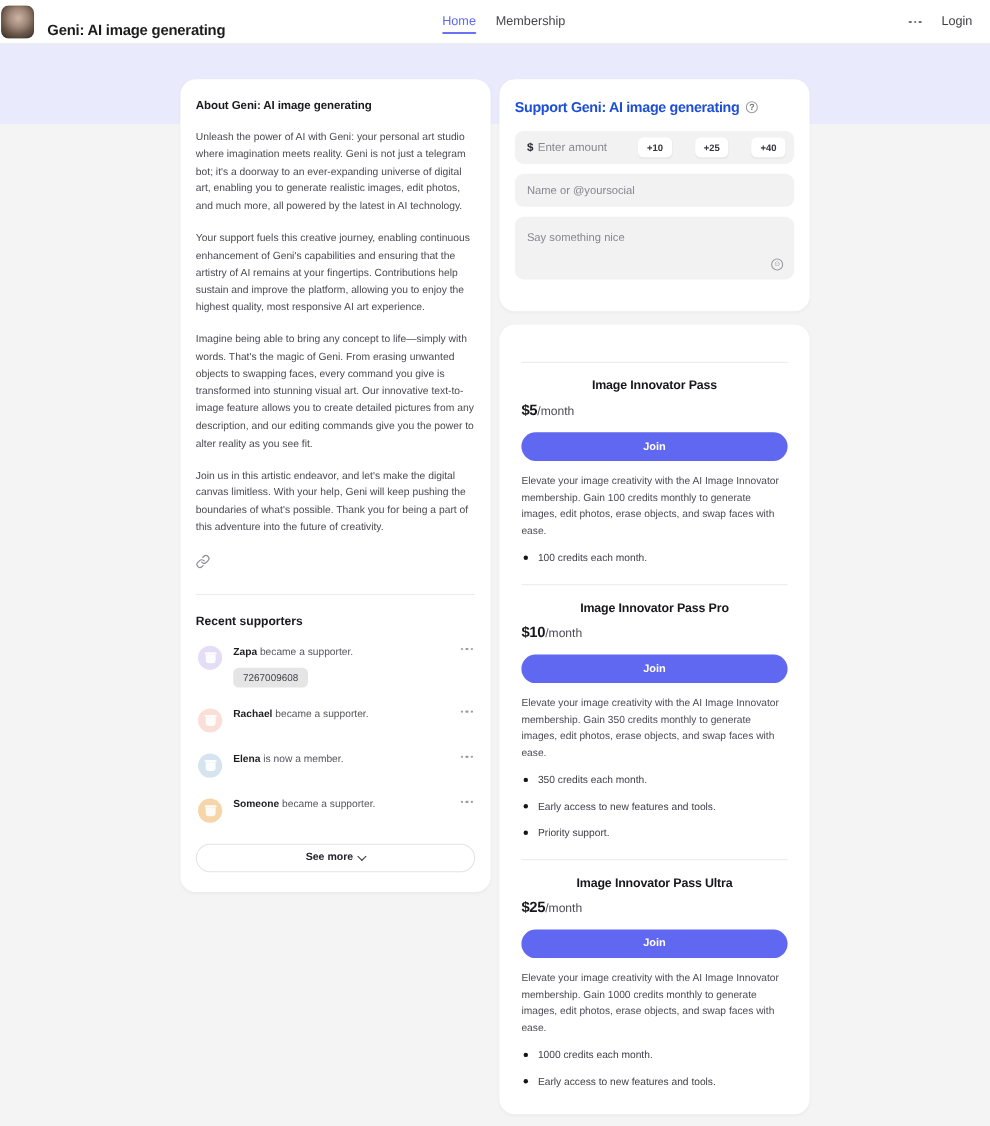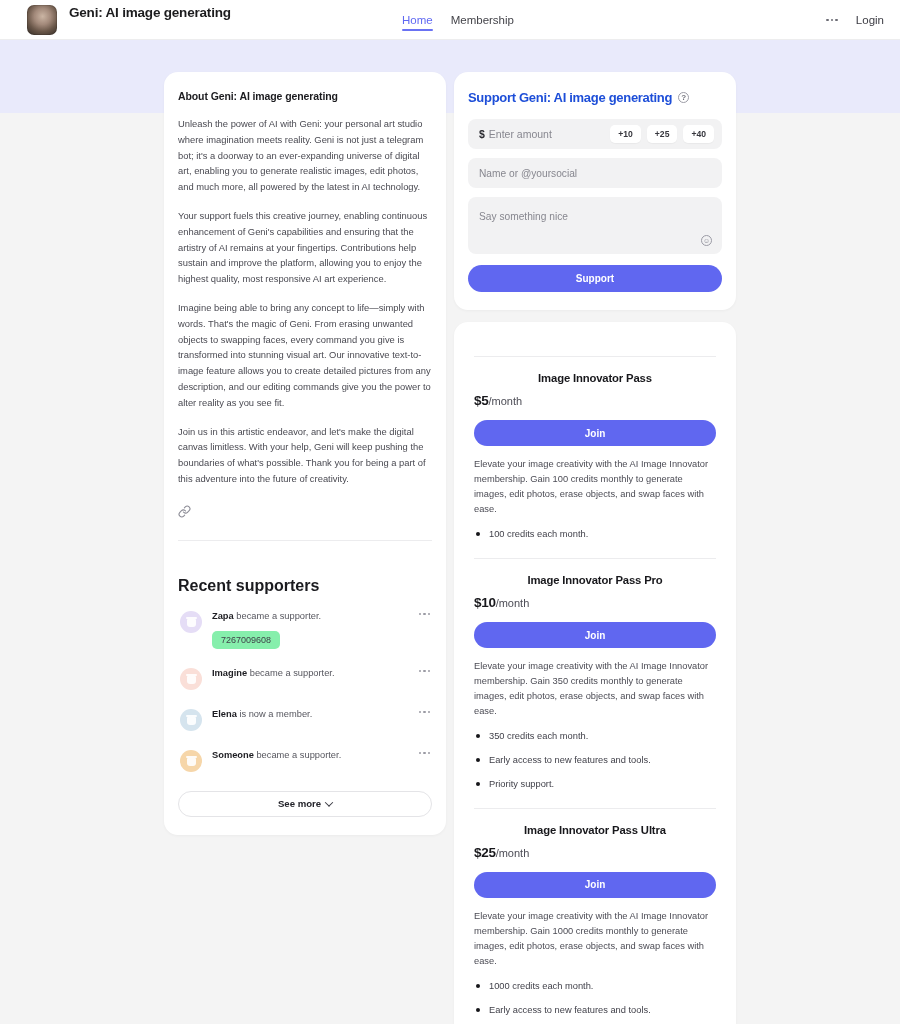--- a/index.html
+++ b/index.html
@@ -22,21 +22,21 @@
   }
 
   
   .header {
     position: absolute; top: 0; left: 0; right: 0; height: 40px;
     background: #ffffff;
     border-bottom: 1px solid #ededee;
     display: flex; align-items: center;
     z-index: 5;
   }
-  .brand { display: flex; align-items: flex-start; gap: 12px; padding-left: 27px; }
+  .brand { display: flex; align-items: flex-end; gap: 12px; padding-left: 1px; }
   .avatar {
     width: 30px; height: 30px; border-radius: 7px;
     background:
       radial-gradient(circle at 52% 38%, #cbb5a4 0%, #a2897a 34%, #6a5749 62%, #2e2824 100%),
       linear-gradient(160deg, #6e6257 0%, #37312c 100%);
     background-blend-mode: normal;
     box-shadow: inset 0 0 0 1px rgba(0,0,0,.10);
     flex: none;
   }
   .brand-title {
@@ -81,22 +81,22 @@
   .about p {
     font-size: 9.4px; line-height: 1.68; color: #4a4a52; margin-bottom: 13px;
   }
   .about p:last-of-type { margin-bottom: 0; }
   .link-icon-row { margin-top: 17px; }
   .link-icon { color: #8b8b95; display: inline-block; }
 
   .divider { height: 1px; background: #ececee; margin: 18px 0 0; }
 
   .supporters-title {
-    font-size: 16px; font-weight: 700; color: #1b1b1f;
-    margin: 36px 0 6px;
+    font-size: 11px; font-weight: 700; color: #1b1b1f;
+    margin: 18px 0 6px;
   }
   .supporter {
     display: flex; align-items: flex-start; gap: 10px;
     padding: 9px 0 9px 2px; position: relative;
   }
   .sup-avatar {
     width: 22px; height: 22px; border-radius: 50%; flex: none;
     display: flex; align-items: center; justify-content: center;
     margin-top: 1px;
   }
@@ -107,21 +107,21 @@
   }
   .cup::after {
     content: ""; position: absolute; left: -1px; right: -1px; top: 1px; height: 2px;
     background: rgba(255,255,255,.9); border-radius: 1px;
   }
   .sup-body { flex: 1; min-width: 0; padding-right: 18px; }
   .sup-text { font-size: 9.3px; color: #56565e; line-height: 1.5; }
   .sup-text b { color: #1d1d22; font-weight: 700; }
   .sup-chip {
     display: inline-block; margin-top: 7px;
-    background: #86efac; color: #3f3f48;
+    background: #e5e5e5; color: #3f3f48;
     font-size: 9px; padding: 4px 9px; border-radius: 5px;
   }
   .sup-dots {
     position: absolute; right: 2px; top: 12px;
     display: flex; gap: 2px; cursor: pointer;
   }
   .sup-dots i { width: 2.3px; height: 2.3px; border-radius: 50%; background: #9a9aa3; display: block; }
 
   .see-more {
     margin-top: 10px; width: 100%; height: 26px;
@@ -143,21 +143,21 @@
     font-size: 8px; line-height: 9px; text-align: center; font-weight: 700;
     flex: none; cursor: pointer;
   }
   .field {
     background: #f2f2f3; border-radius: 8px; margin-bottom: 9px;
     display: flex; align-items: center; padding: 0 11px; height: 30px;
     position: relative;
   }
   .cur { font-size: 10.5px; font-weight: 700; color: #2a2a30; margin-right: 4px; }
   .amt-placeholder { font-size: 10.5px; color: #87878f; }
-  .quick { position: absolute; right: 8px; display: flex; gap: 6px; }
+  .quick { position: absolute; right: 8px; display: flex; gap: 21px; }
   .quick span {
     background: #fff; border-radius: 5px; font-size: 8.6px; font-weight: 700;
     color: #36363d; padding: 4px 8px; cursor: pointer;
     box-shadow: 0 1px 1px rgba(0,0,0,.04);
   }
   .field.name { height: 30px; }
   .name-placeholder { font-size: 10.2px; color: #87878f; }
   .msg {
     background: #f2f2f3; border-radius: 8px; height: 57px; padding: 9px 11px;
     position: relative; margin-bottom: 11px;
@@ -273,21 +273,21 @@
             <i></i>
           </div>
       </div>
 
       <div class="supporter">
         <div class="sup-avatar" style="background:#fadfd8">
             <span class="cup"></span>
           </div>
         <div class="sup-body">
           <div class="sup-text">
-            <b>Imagine</b>
+            <b>Rachael</b>
             <span>became a supporter.</span>
           </div>
         </div>
         <div class="sup-dots">
             <i></i>
             <i></i>
             <i></i>
           </div>
       </div>
 
@@ -354,21 +354,20 @@
 
       <div class="field name">
         <span class="name-placeholder">Name or @yoursocial</span>
       </div>
 
       <div class="msg">
         <span class="msg-placeholder">Say something nice</span>
         <span class="emoji-icon">☺</span>
       </div>
 
-      <button class="btn-primary">Support</button>
     </div>
 
     <div class="card member-card">
 
       <div class="tier-sep"></div>
       <div>
         <div class="tier-name">Image Innovator Pass</div>
         <div class="tier-price">
           <span class="amount">$5</span><span class="per">/month</span>
         </div>

